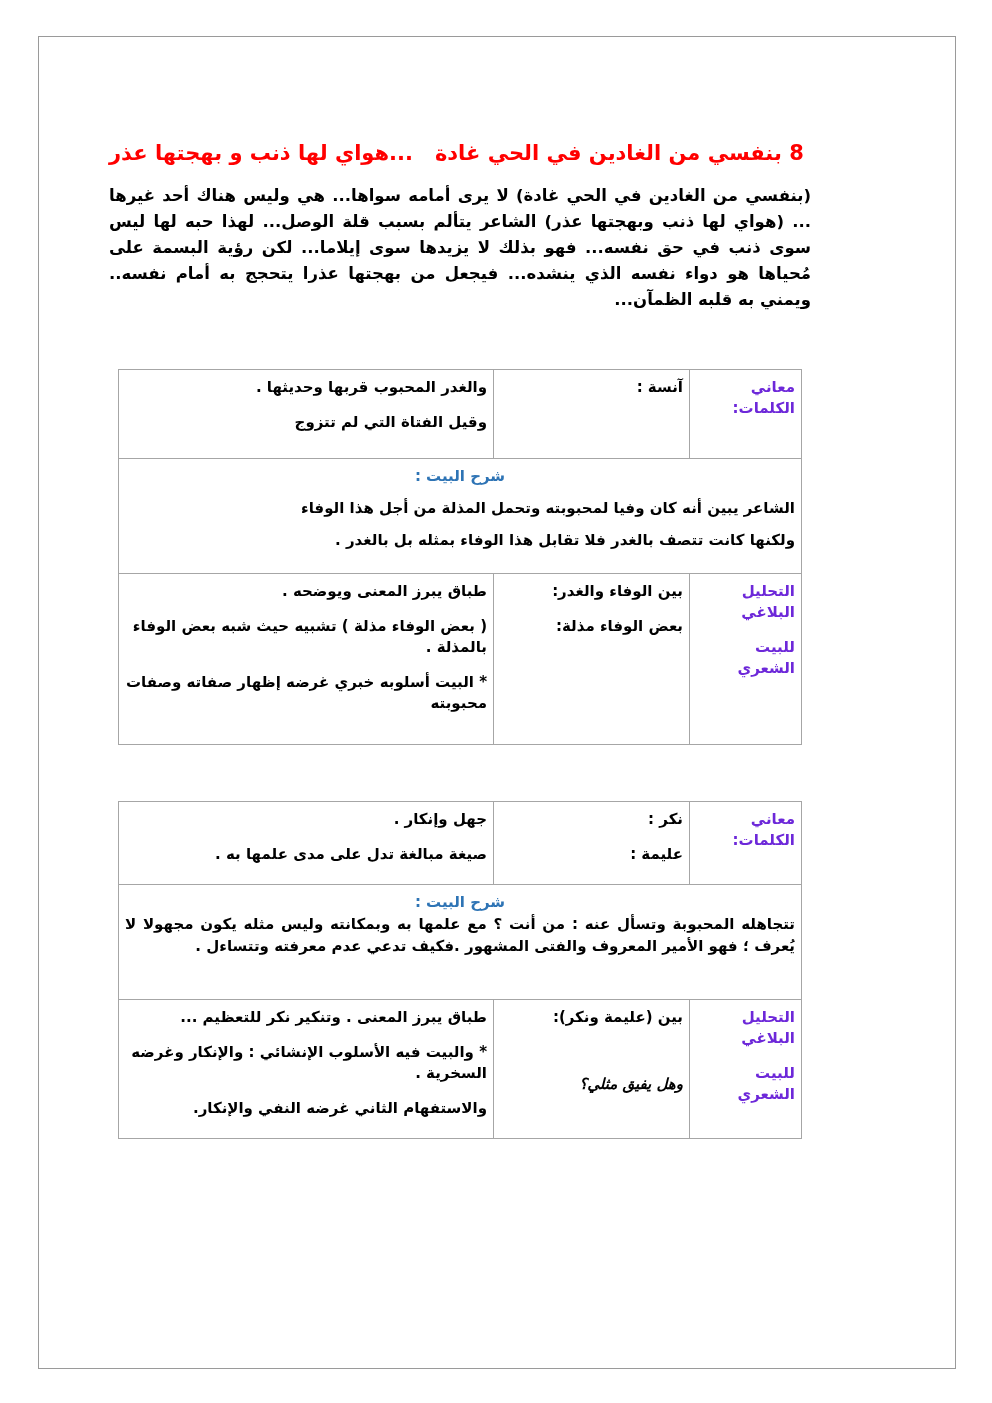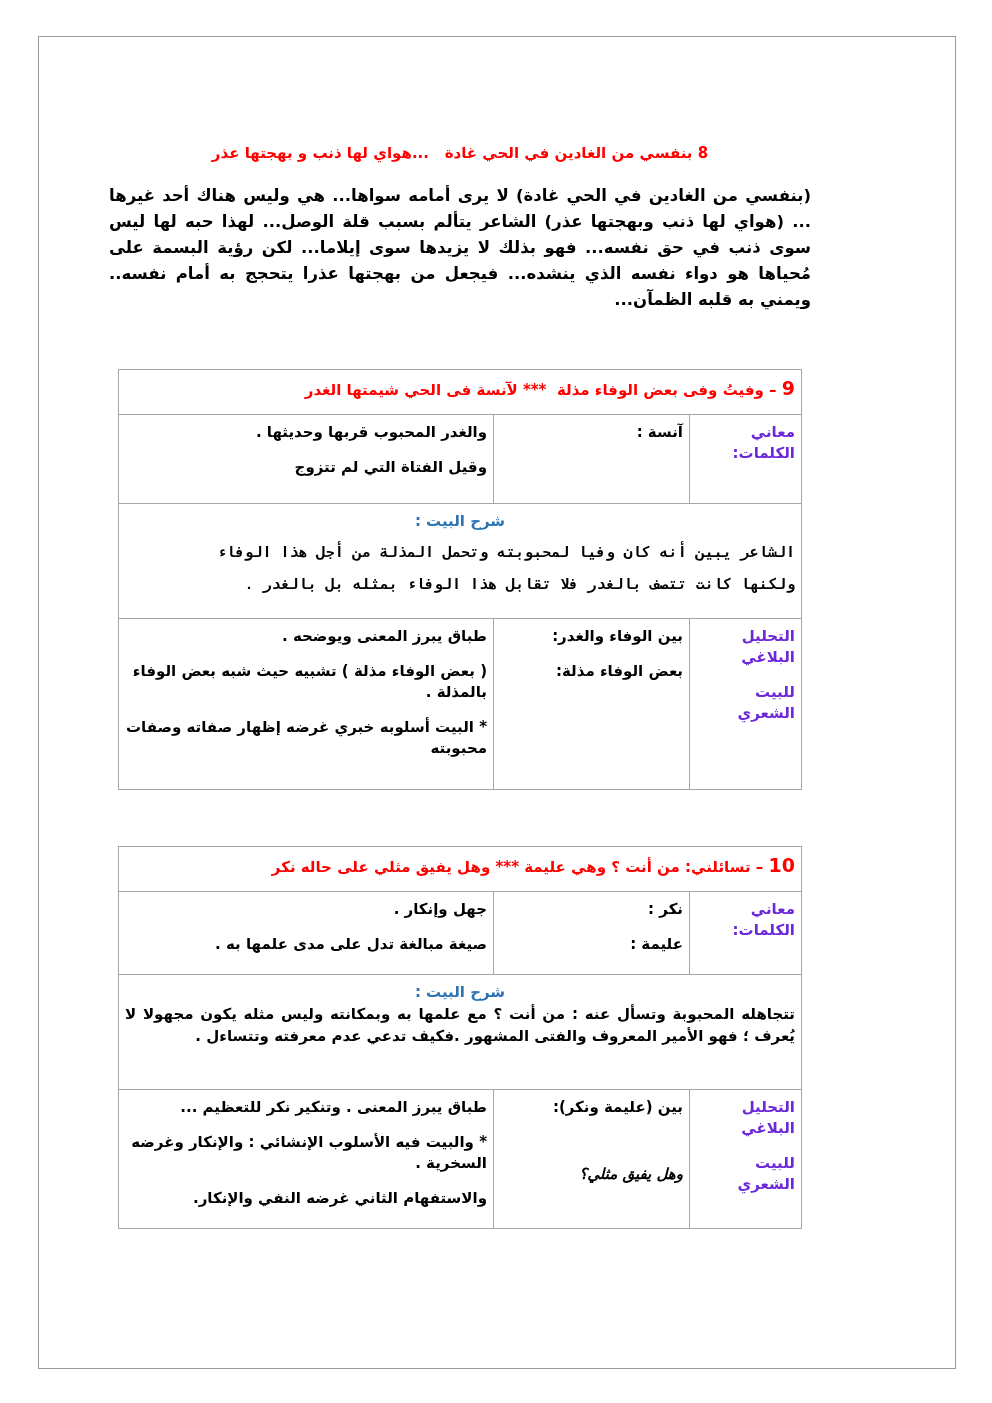--- a/index.html
+++ b/index.html
@@ -13,22 +13,22 @@
   .page { position: relative; width: 992px; height: 1403px; background: #fff; overflow: hidden; }
   .frame {
     position: absolute; top: 36px; left: 38px;
     width: 916px; height: 1331px;
     border: 1px solid #9a9a9a;
     background: #fff;
   }
   .content { position: absolute; top: 104px; right: 144px; width: 702px; }
 
   .v8-title {
-    color: #FF0000; font-weight: 700; font-size: 15px; line-height: 24px;
-    text-align: center;
+    color: #FF0000; font-weight: 700; font-size: 21px; line-height: 24px;
+    text-align: left;
   }
   .v8-body {
     font-weight: 700; font-size: 16.5px; line-height: 26px;
     text-align: justify; margin-top: 18px; color: #000;
   }
 
   table.vtable {
     width: 684px; border-collapse: collapse; table-layout: fixed;
     margin: 56px auto 0 auto;
   }
@@ -39,21 +39,21 @@
     padding: 7px 6px;
     text-align: right;
   }
   .hrow td { text-align: center; color: #FF0000; height: 30px; padding: 5px 4px; }
   .vnum { font-size: 19px; font-weight: 700; }
   .lblc { color: #6d28d9; }
   .blue { color: #2E74B5; text-align: center; }
 
   .ln  { line-height: 21px; }
   .mt  { margin-top: 14px; }
-  .eln { line-height: 21px; margin-top: 11px; font-family: Liberation Mono, monospace; }
+  .eln { line-height: 21px; margin-top: 11px; }
   .big-gap { margin-top: 46px; font-style: italic; }
   .exp-text { text-align: justify; line-height: 22px; }
 
   .t9  .row1 td { height: 74px;  }
   .t9  .row2 td { height: 100px; }
   .t9  .row3 td { height: 156px; }
   .t10 .row1 td { height: 68px;  }
   .t10 .row2 td { height: 100px; }
   .t10 .row3 td { height: 124px; }
 </style>
@@ -67,26 +67,20 @@
       <div class="v8-title">8 بنفسي من الغادين في الحي غادة &nbsp;&nbsp;...هواي لها ذنب و بهجتها عذر</div>
       <div class="v8-body">(بنفسي من الغادين في الحي غادة) لا يرى أمامه سواها... هي وليس هناك أحد غيرها ... (هواي لها ذنب وبهجتها عذر) الشاعر يتألم بسبب قلة الوصل... لهذا حبه لها ليس سوى ذنب في حق نفسه... فهو بذلك لا يزيدها سوى إيلاما... لكن رؤية البسمة على مُحياها هو دواء نفسه الذي ينشده... فيجعل من بهجتها عذرا يتحجج به أمام نفسه.. ويمني به قلبه الظمآن...</div>
 
       <table class="vtable t9">
         <colgroup>
           <col style="width:112px">
           <col style="width:196px">
           <col>
         </colgroup>
         <tbody>
-          <tr class="hrow">
-            <td colspan="3">
-              <span class="vnum">9</span>
-              <span>– وفيتُ وفى بعض الوفاء مذلة &nbsp;*** لآنسة فى الحي شيمتها الغدر</span>
-            </td>
-          </tr>
           <tr class="row1">
             <td class="lblc">
               <div class="ln">معاني الكلمات:</div>
             </td>
             <td>
               <div class="ln">آنسة :</div>
             </td>
             <td>
               <div class="ln">والغدر المحبوب قربها وحديثها .</div>
               <div class="ln mt">وقيل الفتاة التي لم تتزوج</div>
@@ -117,26 +111,20 @@
         </tbody>
       </table>
 
       <table class="vtable t10">
         <colgroup>
           <col style="width:112px">
           <col style="width:196px">
           <col>
         </colgroup>
         <tbody>
-          <tr class="hrow">
-            <td colspan="3">
-              <span class="vnum">10</span>
-              <span>– تسائلني: من أنت ؟ وهي عليمة *** وهل يفيق مثلي على حاله نكر</span>
-            </td>
-          </tr>
           <tr class="row1">
             <td class="lblc">
               <div class="ln">معاني الكلمات:</div>
             </td>
             <td>
               <div class="ln">نكر :</div>
               <div class="ln mt">عليمة :</div>
             </td>
             <td>
               <div class="ln">جهل وإنكار .</div>

